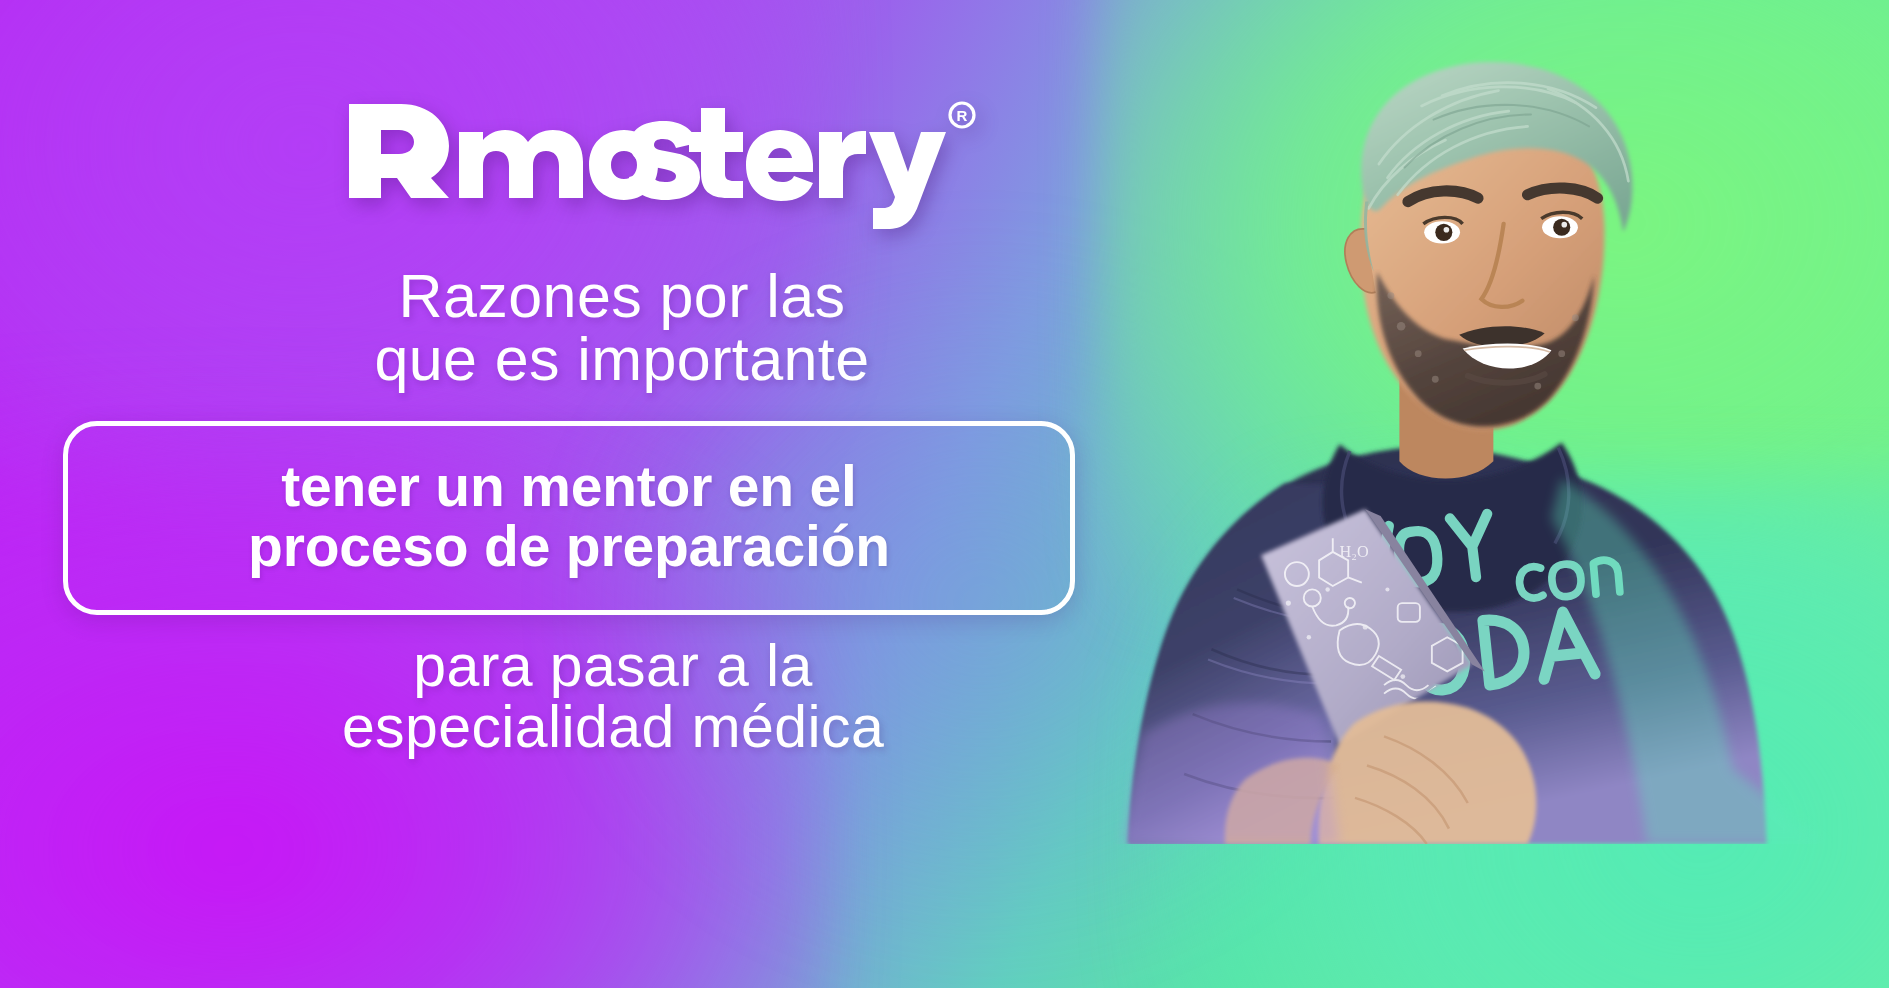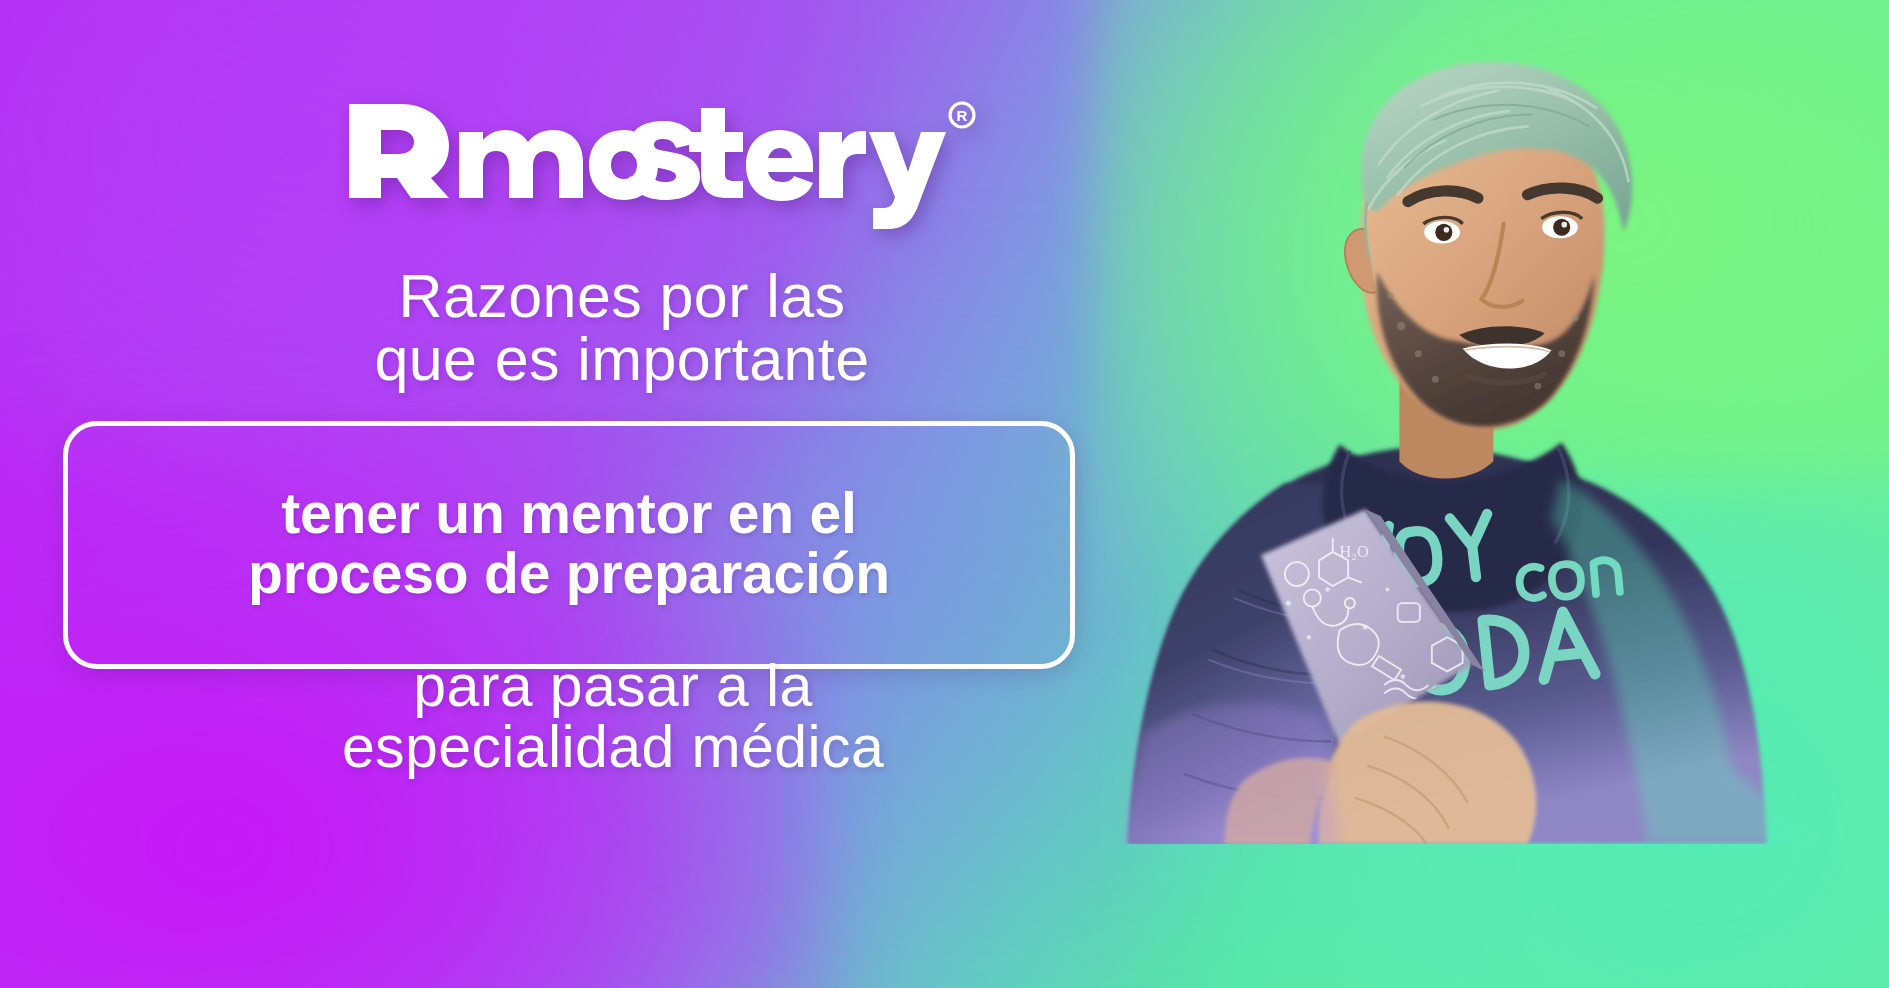--- a/index.html
+++ b/index.html
@@ -78,26 +78,26 @@
     text-align:center;
     color:#ffffff;
     font-weight:300;
     letter-spacing:.4px;
     line-height:1.04;
     text-shadow:2px 3px 7px rgba(70,15,110,.22);
     white-space:pre-line;
     margin-left:48px;
   }
   .head-top{top:265px;font-size:61px;padding-left:18px;}
-  .head-bottom{top:656px;font-size:59px;}
+  .head-bottom{top:636px;font-size:59px;}
 
   .mentor-box{
     position:absolute;
     left:63px;top:421px;
-    width:1012px;height:248px;
+    width:1012px;height:194px;
     border:5px solid #ffffff;
     border-radius:34px;
     display:flex;align-items:center;justify-content:center;
     box-shadow:0 6px 22px rgba(70,15,110,.18);
   }
   .mentor-text{
     color:#ffffff;
     font-weight:700;
     font-size:57px;
     line-height:1.06;

